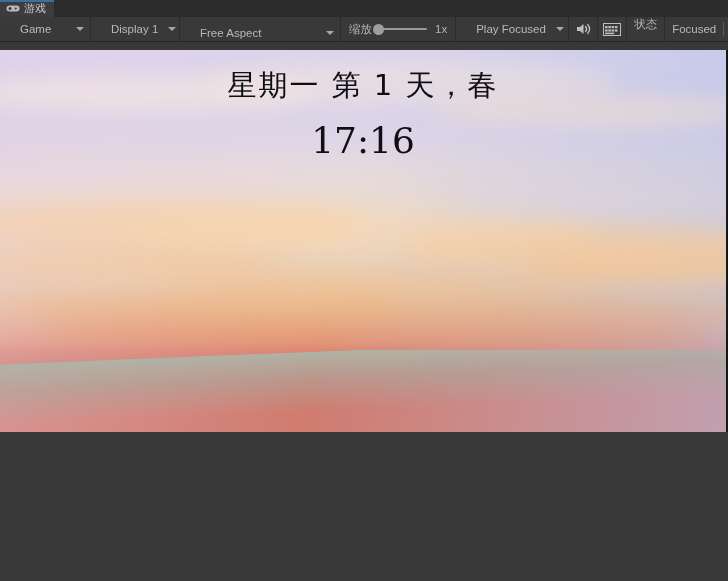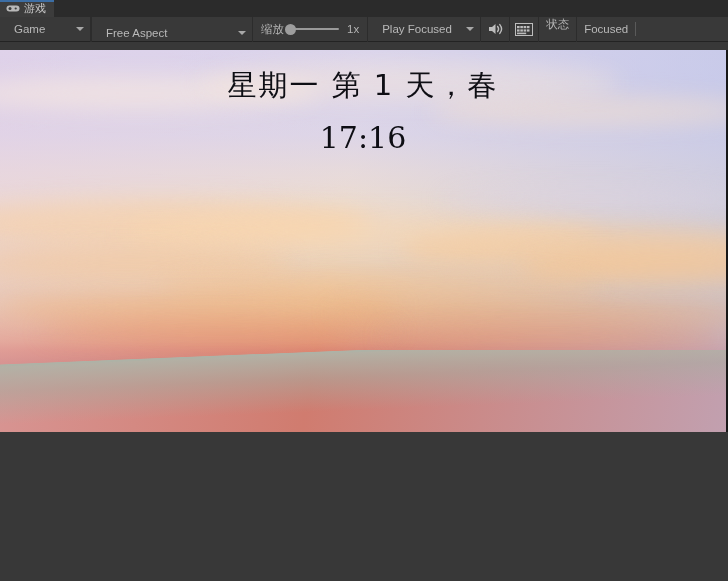--- a/index.html
+++ b/index.html
@@ -89,21 +89,21 @@
     flex: 0 0 auto;
   }
   .tb-dropdown {
     display: flex;
     align-items: center;
     justify-content: space-between;
     height: 24px;
     box-sizing: border-box;
     color: #b9b9b9;
     font-size: 11.5px;
-    padding: 0 6px 0 14px;
+    padding: 0 6px 0 20px;
     white-space: nowrap;
     flex: 0 0 auto;
   }
   .dd-label { line-height: 24px; }
   .caret {
     width: 0; height: 0;
     border-left: 4px solid transparent;
     border-right: 4px solid transparent;
     border-top: 4px solid #a8a8a8;
     margin-left: 10px;
@@ -342,21 +342,21 @@
     font-family: "DejaVu Sans", "Liberation Sans", sans-serif;
     letter-spacing: 2px;
     white-space: nowrap;
   }
   .hud-line2 {
     position: absolute;
     left: 0; right: 0;
     top: 70px;
     text-align: center;
     color: #0e0e14;
-    font-size: 30px;
+    font-size: 36px;
     font-family: "DejaVu Serif", "Liberation Serif", serif;
     letter-spacing: 0px;
     white-space: nowrap;
   }
 </style>
 </head>
 <body>
 
 <div id="app">
 
@@ -374,20 +374,24 @@
   </div>
 
   <div class="toolbar">
 
     <div class="tb-dropdown w-game">
       <span class="dd-label">Game</span>
       <span class="caret"></span>
     </div>
     <div class="tb-sep"></div>
 
+    <div class="tb-dropdown w-display">
+      <span class="dd-label">Display 1</span>
+      <span class="caret"></span>
+    </div>
     <div class="tb-sep"></div>
 
     <div class="tb-dropdown w-aspect">
       <span class="dd-label">Free Aspect</span>
       <span class="caret"></span>
     </div>
     <div class="tb-sep"></div>
 
     <div class="zoomgroup">
       <span class="zoom-label">缩放</span>

